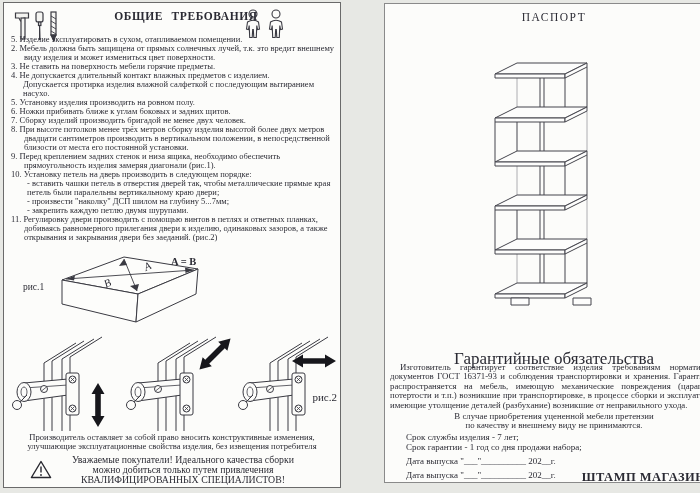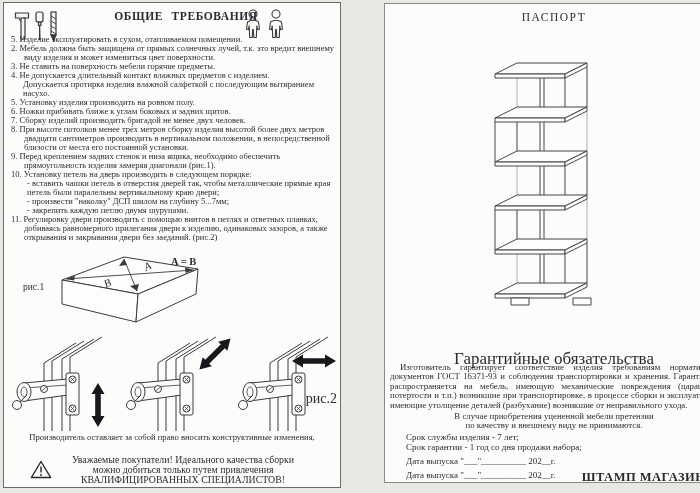--- a/index.html
+++ b/index.html
@@ -23,21 +23,21 @@
   .itm{padding-left:13px;text-indent:-13px;}
   .itm.cont{text-indent:0;padding-left:12px;}
   .itm.sub{text-indent:0;padding-left:16px;}
 
   #fig1{left:15px;top:245px;width:315px;height:90px;}
   #fig1-draw{left:35px;top:2px;}
   #fig1-label{left:4px;top:34px;font-size:9.5px;}
   #fig1-eq{left:152px;top:8px;font-size:10.5px;font-weight:bold;}
 
   #fig2{left:4px;top:332px;width:332px;height:100px;}
-  #fig2-label{right:3px;top:56px;font-size:14px;text-align:right;}
+  #fig2-label{right:3px;top:56px;font-size:11px;text-align:right;}
 
   #mfr-note{left:0;right:0;top:430px;text-align:center;font-size:8.6px;line-height:8.8px;}
   #warning{left:20px;top:452px;width:300px;}
   #warning-triangle{left:6px;top:5px;}
   #warning-text{margin-left:34px;text-align:center;font-size:9.8px;line-height:9.8px;width:250px;}
 
   
   #doc-title{left:0;right:0;top:7px;text-align:center;font-size:11.5px;letter-spacing:1.5px;}
   #product-name{left:0;right:0;top:20px;text-align:center;font-size:14px;font-weight:bold;font-style:italic;letter-spacing:.5px;}
   #shelf-draw{left:100px;top:50px;}
@@ -153,20 +153,21 @@
       <use href="#hg" x="228" y="0"></use>
       <use href="#darr" transform="translate(90,70)"></use>
       <use href="#darr" transform="translate(207,19) rotate(45)"></use>
       <use href="#darr" transform="translate(306,26) rotate(90)"></use>
     </svg>
     <span class="abs" id="fig2-label">рис.2</span>
   </div>
 
   <div class="abs" id="mfr-note">
     <div>Производитель оставляет за собой право вносить конструктивные изменения,</div>
+    <div>улучшающие эксплуатационные свойства изделия, без извещения потребителя</div>
   </div>
 
   <div class="abs" id="warning">
     <span class="abs" id="warning-triangle">
       <svg width="22" height="19" viewBox="0 0 22 19" fill="none" stroke="#26262e" stroke-width="1.4">
         <path d="M11,1.5 L20.6,17.5 H1.4 Z" stroke-linejoin="round"></path>
         <line x1="11" y1="6.5" x2="11" y2="12.5"></line>
         <circle cx="11" cy="15" r="0.9" fill="#26262e" stroke="none"></circle>
       </svg>
     </span>

